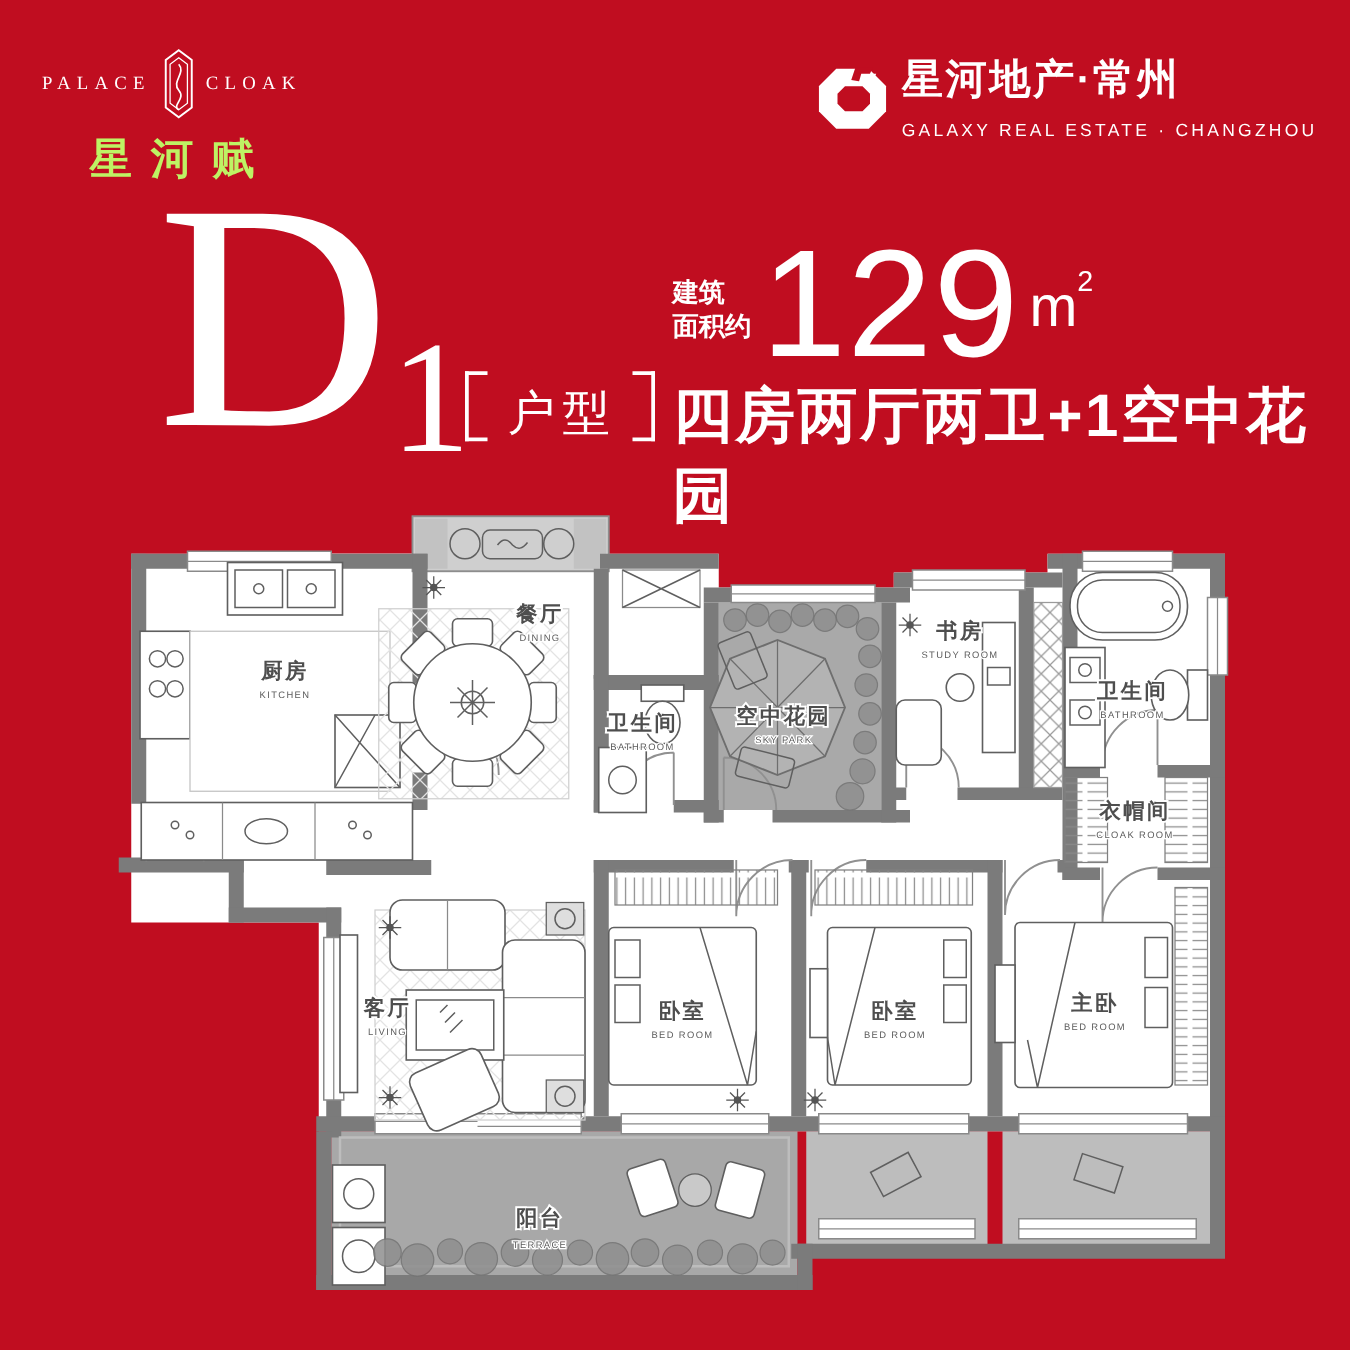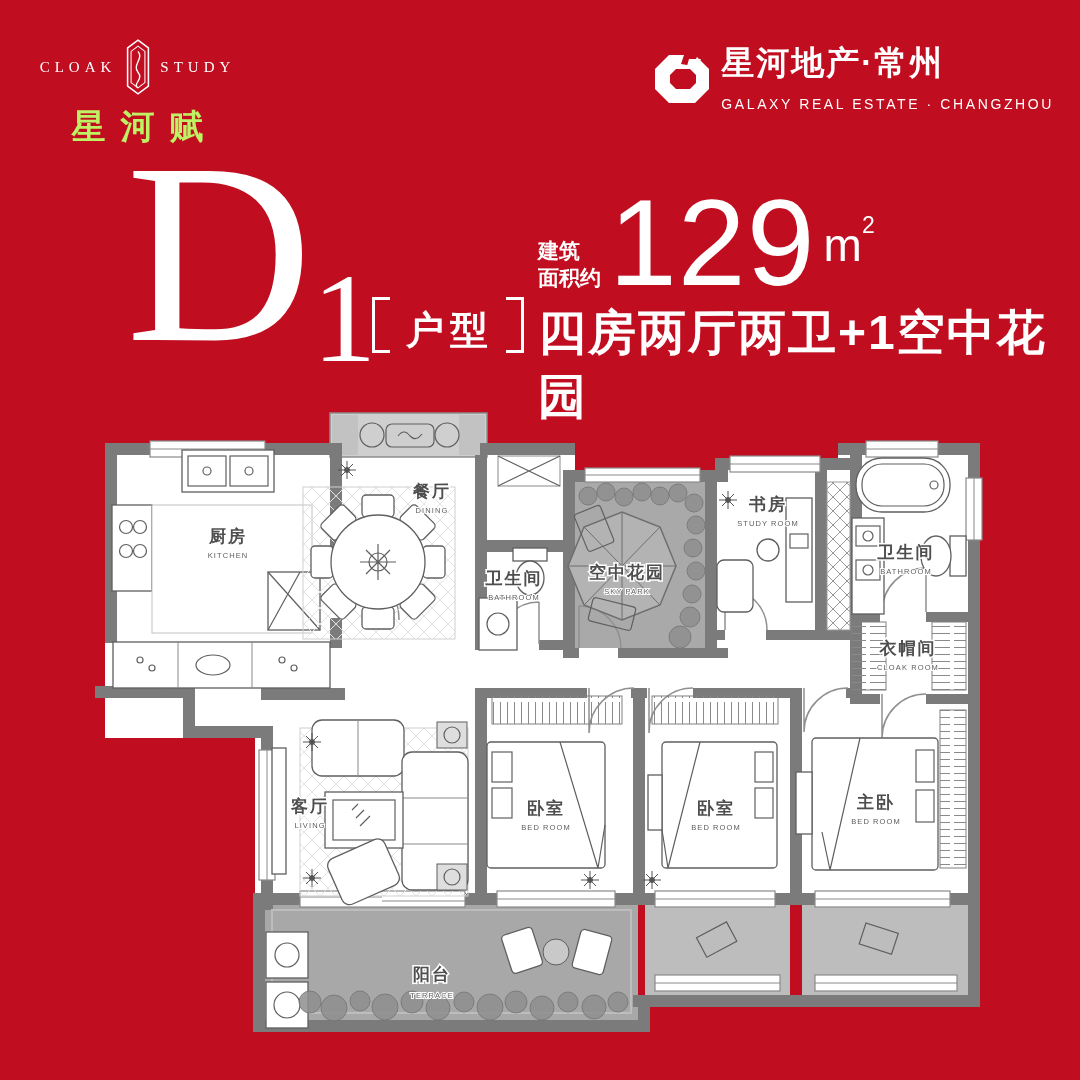--- a/index.html
+++ b/index.html
@@ -16,23 +16,23 @@
   .lr-en{font-size:14px;letter-spacing:2.6px;margin-top:17px;font-weight:400;}
   
   .d-block{position:absolute;left:126px;top:148px;display:flex;align-items:flex-end;color:#fff;
            font-family:"Liberation Serif",serif;}
   .d-letter{font-size:258px;line-height:0.82;}
   .d-num{font-size:128px;line-height:0.8;transform:translateY(10px);}
   .tag-block{position:absolute;left:372px;top:297px;display:flex;align-items:stretch;color:#fff;height:56px;}
   .brk{width:15px;}
   .brk.l{border-left:3px solid #fff;border-top:3px solid #fff;border-bottom:3px solid #fff;}
   .brk.r{border-right:3px solid #fff;border-top:3px solid #fff;border-bottom:3px solid #fff;}
-  .tag-text{font-size:38px;font-weight:700;letter-spacing:6px;padding:8px 12px 0 16px;}
+  .tag-text{font-size:38px;font-weight:400;letter-spacing:6px;padding:8px 12px 0 16px;}
   .area-block{position:absolute;left:538px;top:196px;display:flex;align-items:flex-end;color:#fff;}
-  .area-prefix{font-size:21px;font-weight:700;line-height:1.3;}
+  .area-prefix{font-size:21px;font-weight:700;line-height:1.3;margin-bottom:16px;}
   .area-num{font-size:122px;line-height:0.78;font-weight:300;letter-spacing:1px;margin-left:8px;}
   .area-unit{font-size:46px;margin-left:8px;margin-bottom:19px;font-weight:300;}
   .area-sup{font-size:23px;vertical-align:28px;}
   .desc{position:absolute;left:538px;top:301px;color:#fff;font-size:48px;font-weight:700;letter-spacing:2px;}
   
   .plan{position:absolute;left:0;top:0;}
   .rzh{font-size:17px;font-weight:700;fill:#4e4e4e;text-anchor:middle;letter-spacing:2px;
        paint-order:stroke;stroke:#ffffff;stroke-width:3px;font-family:"Liberation Sans",sans-serif;}
   .ren{font-size:7.5px;fill:#5c5c5c;text-anchor:middle;letter-spacing:1.1px;
        paint-order:stroke;stroke:#ffffff;stroke-width:2px;font-family:"Liberation Sans",sans-serif;}
@@ -44,27 +44,27 @@
   .winline{stroke:#8a8a8a;stroke-width:1;}
   .puff{fill:#8f8f8f;stroke:#747474;stroke-width:1;opacity:0.85;}
 </style>
 </head>
 <body>
 
 <div class="canvas">
 
   <div class="logo-left">
     <div class="logo-en-row">
-      <span>CLOAK</span>
+      <span>PALACE</span>
       <svg width="26" height="58" viewBox="0 0 30 64">
         <polygon points="15,1 27,10 27,54 15,63 3,54 3,10" fill="none" stroke="#fff" stroke-width="1.8"></polygon>
         <polygon points="15,8 23,14 23,50 15,56 7,50 7,14" fill="none" stroke="#fff" stroke-width="1.2"></polygon>
         <path d="M15,14 C22,22 8,30 15,38 C22,46 8,52 15,56" fill="none" stroke="#fff" stroke-width="1.6"></path>
       </svg>
-      <span>STUDY</span>
+      <span>CLOAK</span>
     </div>
     <div class="logo-cn">星河赋</div>
   </div>
 
   <div class="logo-right">
     <svg width="54" height="50" viewBox="0 0 54 48">
       <polygon points="14,0 40,0 54,14 54,34 40,48 14,48 0,34 0,14" fill="#fff"></polygon>
       <polygon points="21,14 35,14 41,20 41,28 35,34 21,34 15,28 15,20" fill="#c00d20"></polygon>
       <polygon points="30,-3 44,-3 38,11 26,9" fill="#c00d20"></polygon>
       <polygon points="34,4 46,4 42,12 32,11" fill="#fff"></polygon>

